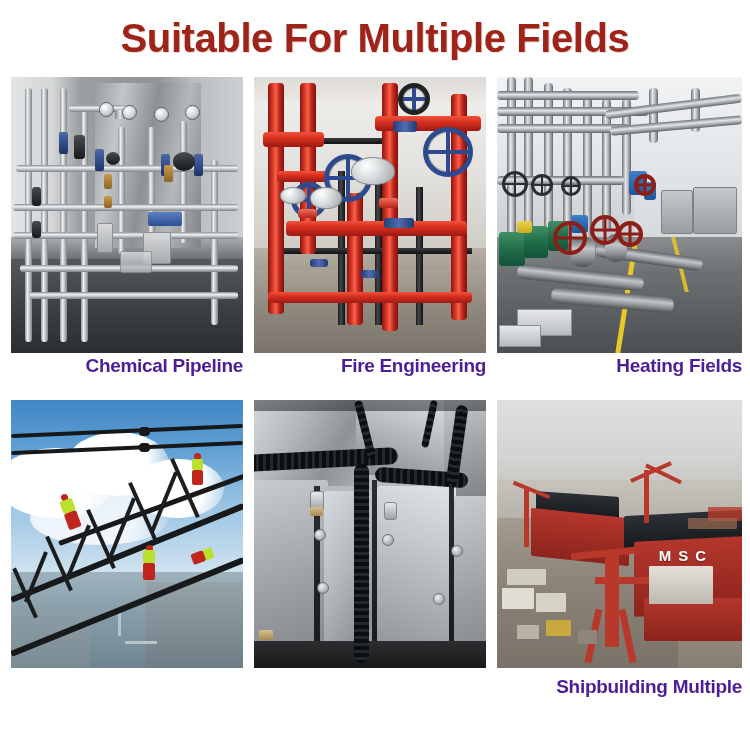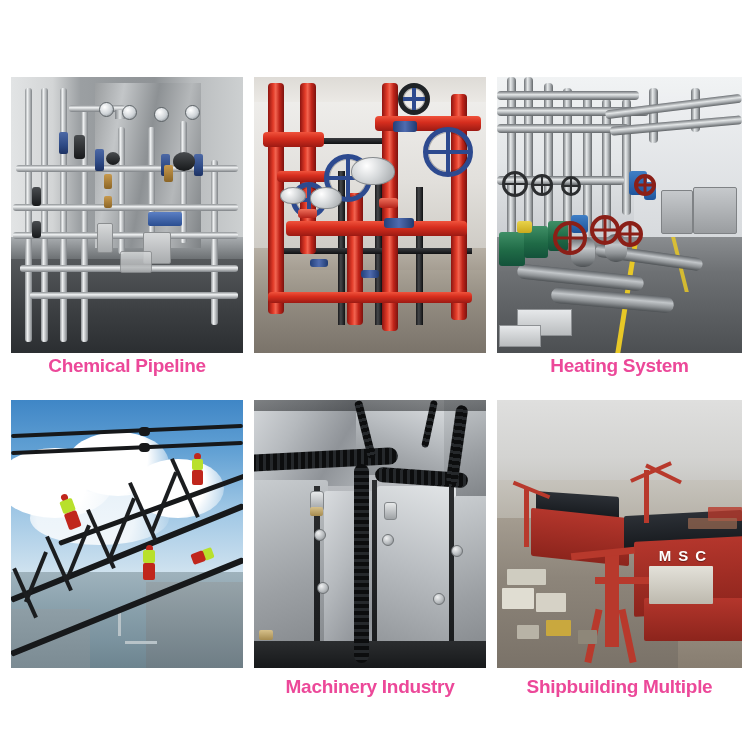--- a/index.html
+++ b/index.html
@@ -67,25 +67,25 @@
   }
   .cell.row2 .photo { height: 268px; }
 
   .caption {
     position: absolute;
     left: 0;
     width: 100%;
     bottom: 0;
     height: 25px;
     line-height: 25px;
-    text-align: center;
+    text-align: right;
     font-size: 19px;
     font-weight: 600;
     letter-spacing: -0.3px;
-    color: #ec4899;
+    color: #4c1d95;
     white-space: nowrap;
   }
   .cell.row2 .caption { bottom: 2px; }
 
   
   .p-chem { background: linear-gradient(#d5d7d9 0%, #cfd2d4 42%, #b9bdc0 56%, #5d6164 68%, #3e4245 100%); }
   .p-chem .wallpanel {
     position:absolute; left:0; top:0; width:100%; height:58%;
     background: linear-gradient(90deg,#e2e4e5 0%,#d3d5d6 18%,#9b9fa2 30%,#8f9396 62%,#b9bcbe 78%,#cdd0d1 100%);
   }
@@ -244,20 +244,21 @@
   .p-ship .craneleg { position:absolute; width:7px; background:#b8392c; }
   .p-ship .msc { position:absolute; color:#ffffff; font-weight:700;
     letter-spacing:7px; font-size:15px; text-shadow:0 1px 1px rgba(0,0,0,.4); }
   .p-ship .ctr { position:absolute; border-radius:1px; }
 </style>
 </head>
 <body>
 
 <div class="page">
 
+  <div class="page-title">Suitable For Multiple Fields</div>
 
   <div class="grid">
 
     <div class="cell row1">
       <div class="photo p-chem">
         <div class="wallpanel"></div>
         <div class="tankface"></div>
         <div class="floor"></div>
 
         <div class="vpipe" style="left:6%;"></div>
@@ -341,20 +342,21 @@
         <div class="silver" style="left:11%; top:40%; width:24px; height:15px;"></div>
 
         <div class="flange" style="left:60%; top:16%; width:24px; height:11px;"></div>
         <div class="flange" style="left:56%; top:51%; width:30px; height:10px;"></div>
         <div class="flange" style="left:24%; top:66%; width:18px; height:8px;"></div>
         <div class="flange" style="left:46%; top:70%; width:18px; height:8px;"></div>
 
         <div class="collar" style="left:54%; top:44%; width:19px; height:10px;"></div>
         <div class="collar" style="left:19%; top:48%; width:19px; height:9px;"></div>
       </div>
+      <div class="caption">Fire Engineering</div>
     </div>
 
     <div class="cell row1">
       <div class="photo p-heat">
         <div class="hall"></div>
         <div class="backwall"></div>
         <div class="floor"></div>
         <div class="yline" style="left:52%; top:60%; width:5px; height:40%; transform:skewX(-9deg);"></div>
         <div class="yline" style="left:74%; top:58%; width:4px; height:20%; transform:skewX(14deg); opacity:.85;"></div>
 
@@ -395,21 +397,21 @@
         <div class="rwheel" style="left:56%; top:35%; width:14px; height:14px;"></div>
         <div class="kwheel" style="left:2%;  top:34%; width:20px; height:20px;"></div>
         <div class="kwheel" style="left:14%; top:35%; width:16px; height:16px;"></div>
         <div class="kwheel" style="left:26%; top:36%; width:14px; height:14px;"></div>
 
         <div class="cab" style="left:80%; top:40%; width:17%; height:16%;"></div>
         <div class="cab" style="left:67%; top:41%; width:12%; height:15%;"></div>
         <div class="base" style="left:8%;  top:84%; width:22%; height:9%;"></div>
         <div class="base" style="left:1%;  top:90%; width:16%; height:7%;"></div>
       </div>
-      <div class="caption">Heating System</div>
+      <div class="caption">Heating Fields</div>
     </div>
 
     <div class="cell row2">
       <div class="photo p-arch">
         <div class="sky"></div>
         <div class="cloud" style="left:-6%;  top:18%; width:50%; height:26%;"></div>
         <div class="cloud" style="left:24%;  top:12%; width:44%; height:24%;"></div>
         <div class="cloud" style="left:52%;  top:22%; width:40%; height:22%;"></div>
         <div class="cloud" style="left:8%;   top:34%; width:60%; height:20%; opacity:.8;"></div>
         <div class="water"></div>
@@ -484,21 +486,20 @@
         <div class="clamp" style="left:24%; top:34%; width:12px; height:18px;"></div>
         <div class="clamp" style="left:56%; top:38%; width:11px; height:16px;"></div>
         <div class="bolt" style="left:26%; top:48%;"></div>
         <div class="bolt" style="left:27%; top:68%;"></div>
         <div class="bolt" style="left:55%; top:50%;"></div>
         <div class="bolt" style="left:77%; top:72%;"></div>
         <div class="bolt" style="left:85%; top:54%;"></div>
         <div class="brassn" style="left:24%; top:40%; width:13px; height:9px;"></div>
         <div class="brassn" style="left:2%;  top:86%; width:14px; height:10px;"></div>
       </div>
-      <div class="caption">Machinery Industry</div>
     </div>
 
     <div class="cell row2">
       <div class="photo p-ship">
         <div class="haze"></div>
         <div class="river"></div>
         <div class="yard"></div>
         <div class="quaywater"></div>
 
         <div class="hull hull-dark" style="left:16%; top:35%; width:34%; height:9%; transform:skewY(4deg);"></div>

